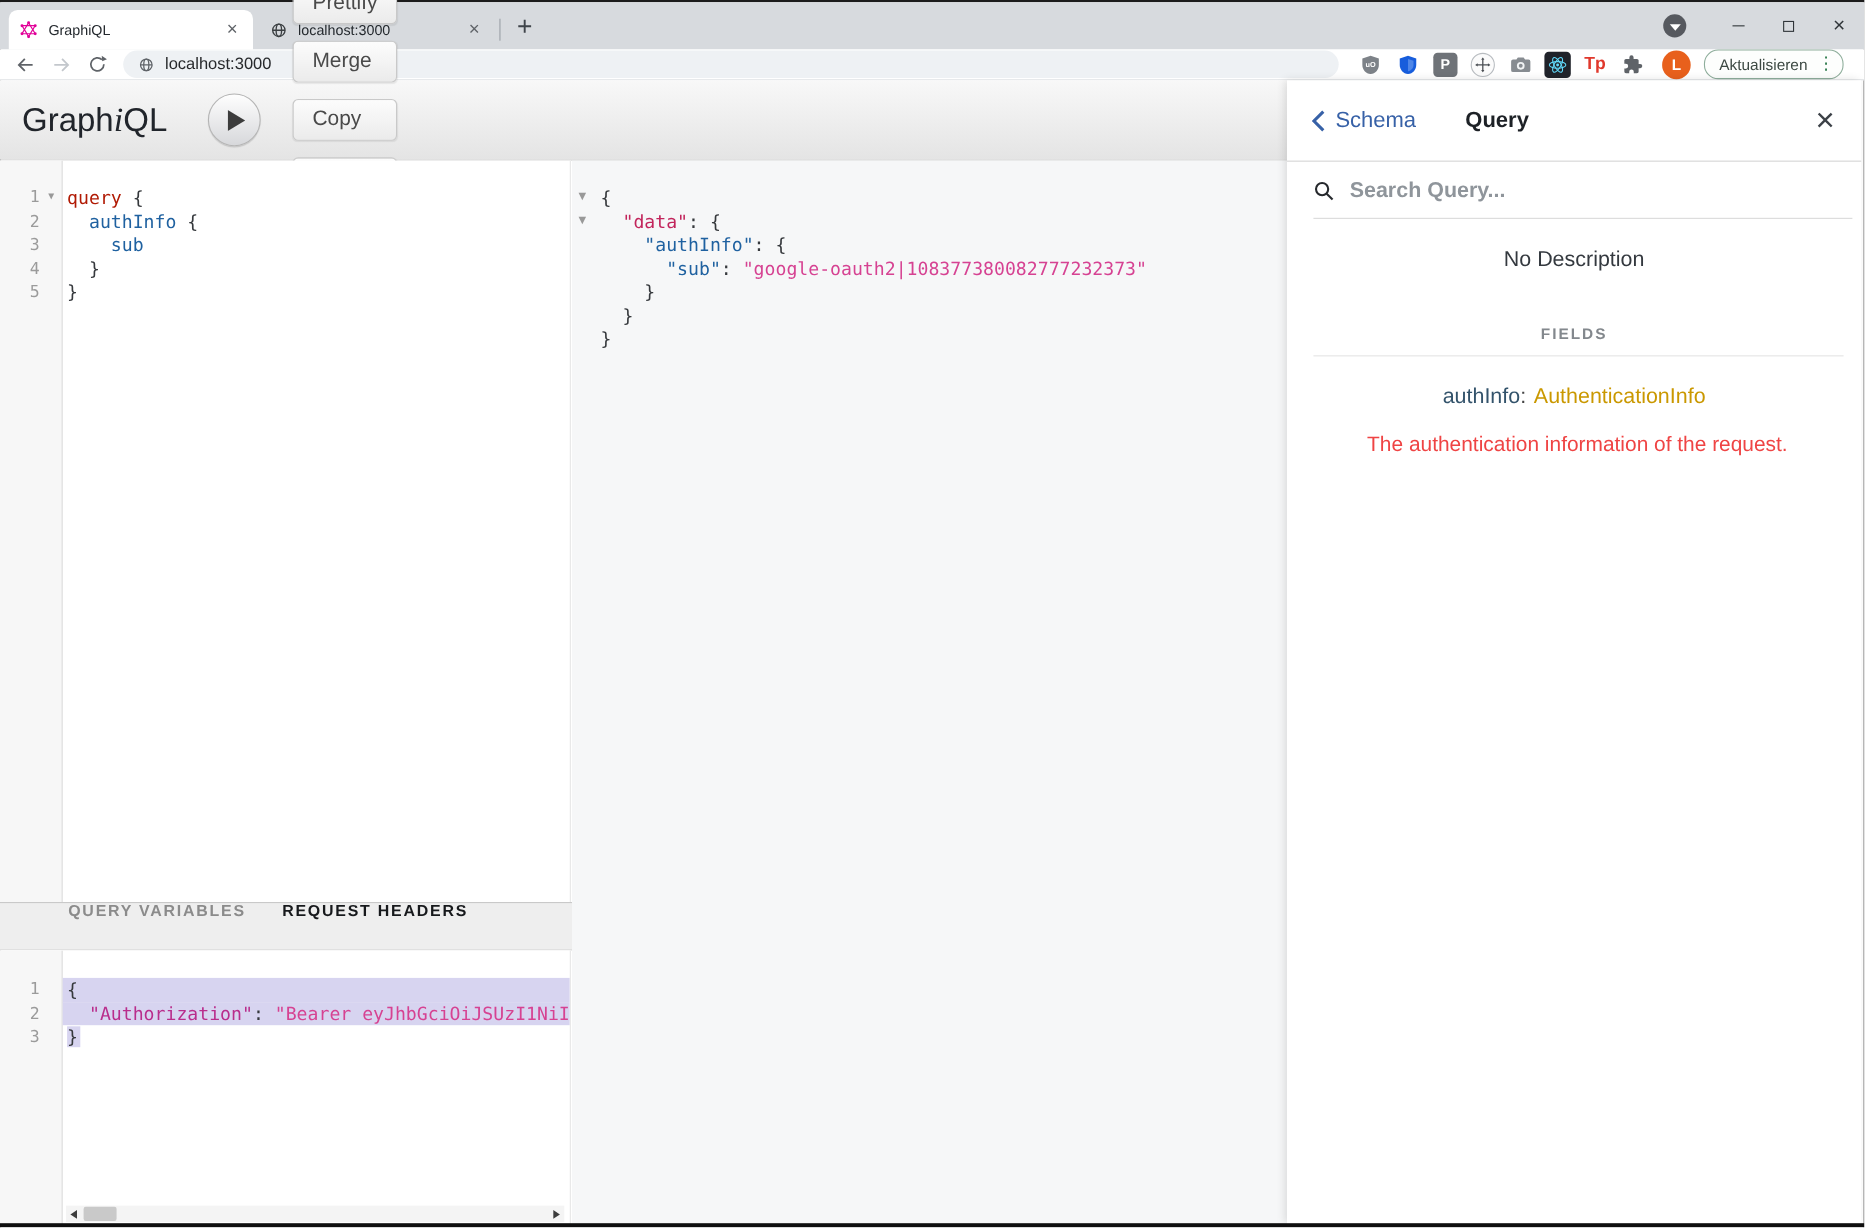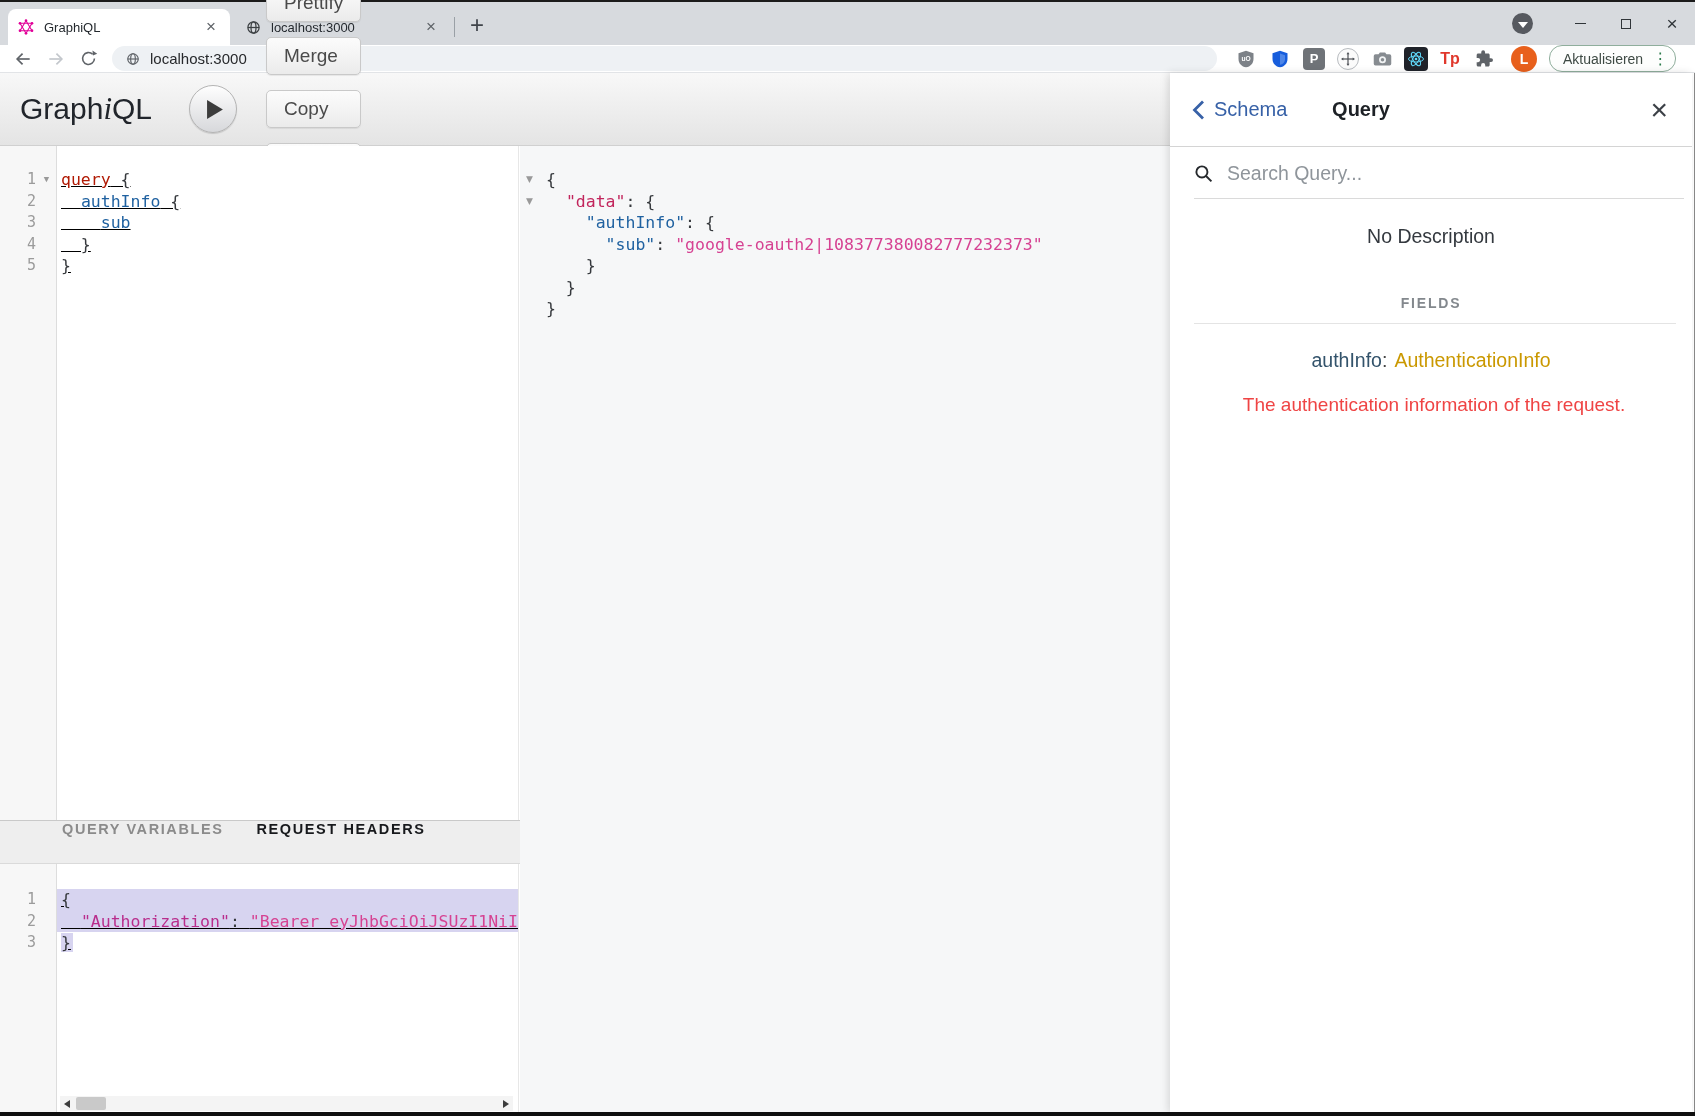--- a/index.html
+++ b/index.html
@@ -50,21 +50,21 @@
   .tb-btns{display:flex;gap:15px;margin-left:29px;flex-direction:column;}
   .tb-btn{height:36px;padding:0 17px;border:1px solid #c9c9c9;border-radius:5px;background:linear-gradient(#fcfcfc,#ebebeb);
           font-size:19px;color:#4a4a4a;display:flex;align-items:center;box-shadow:0 1px 1px rgba(0,0,0,.07);}
   .query-pane{position:absolute;left:0;top:146px;width:519px;height:674px;background:#fff;border-right:1px solid #e7e7e7;box-sizing:border-box;}
   .gutter{position:absolute;left:0;top:0;width:57px;height:100%;background:#f7f7f7;border-right:1px solid #ddd;box-sizing:border-box;}
   .codelines{position:absolute;left:0;top:23px;right:0;}
   .cline{display:flex;height:21.5px;line-height:21.5px;}
   .lnum{width:36px;text-align:right;color:#9b9b9b;font-size:15px;}
   .lnum,.lfold,.lcode{font-family:"DejaVu Sans Mono","Liberation Mono",monospace;}
   .lfold{width:21px;text-align:center;color:#999;font-size:9px;}
-  .lcode{flex:1;padding-left:4px;white-space:pre;font-size:16.5px;overflow:hidden;text-decoration:underline;}
+  .lcode{flex:1;padding-left:4px;white-space:pre;font-size:16.5px;overflow:hidden;}
   .tk-kw{color:#b11a04;}
   .tk-prop{color:#1f61a0;}
   .tk-p{color:#36393d;}
   .tk-kred{color:#c2255c;}
   .tk-kblue{color:#1f61a0;}
   .tk-str{color:#d64292;}
   .tk-hkey{color:#b92d8c;}
   .result-pane{position:absolute;left:520px;top:146px;width:650px;height:967px;background:#f6f7f8;}
   .rlines{position:absolute;left:0;top:23px;right:0;}
   .rline{position:relative;height:21.5px;line-height:21.5px;padding-left:26px;white-space:pre;font-size:16.5px;
@@ -85,21 +85,21 @@
   .tri-r{width:0;height:0;border-top:4.5px solid transparent;border-bottom:4.5px solid transparent;border-left:6px solid #3c3c3c;}
   .strack{flex:1;height:15px;position:relative;}
   .sthumb{position:absolute;left:2px;top:1px;width:30px;height:13px;background:#c9c9c9;border-radius:2px;}
   
   .docs{position:absolute;left:1170px;top:73px;width:522px;height:1040px;background:#fff;box-shadow:-2px 0 8px rgba(0,0,0,.13);}
   .docs-header{position:relative;height:74px;border-bottom:1px solid #d4d4d4;display:flex;align-items:center;padding:0 22px;box-sizing:border-box;}
   .docs-back{display:flex;align-items:center;gap:9px;color:#3761a7;font-size:20px;}
   .docs-title{position:absolute;left:0;right:140px;text-align:center;font-size:20px;font-weight:bold;color:#1d2126;}
   .docs-close{position:absolute;right:24px;top:50%;transform:translateY(-50%);font-size:30px;font-weight:300;color:#3c4147;line-height:1;}
   .docs-search{position:relative;height:52px;display:flex;align-items:center;padding:0 24px;}
-  .docs-search input{border:none;outline:none;margin-left:12px;font-size:19.5px;color:#333;width:78%;font-family:"Liberation Sans",sans-serif;background:transparent;}
+  .docs-search input{border:none;outline:none;margin-left:12px;font-size:19.5px;color:#333;width:78%;font-family:"Liberation Sans",sans-serif;background:transparent;font-weight:bold;}
   .docs-search input::placeholder{color:#8f959b;}
   .search-line{position:absolute;left:24px;right:8px;bottom:0;height:1px;background:#dadada;}
   .docs-body{padding:0 24px;text-align:center;}
   .nodesc{margin-top:26px;font-size:19.5px;color:#34393f;}
   .fields-h{margin-top:47px;font-size:14px;font-weight:bold;letter-spacing:1.8px;color:#83888d;}
   .frule{margin-top:12px;height:1px;background:#e4e4e4;margin-right:-8px;}
   .fielditem{margin-top:25px;font-size:19.5px;}
   .fname{color:#33536b;}
   .fcolon{color:#444;}
   .ftype{color:#ca9800;margin-left:7px;}

